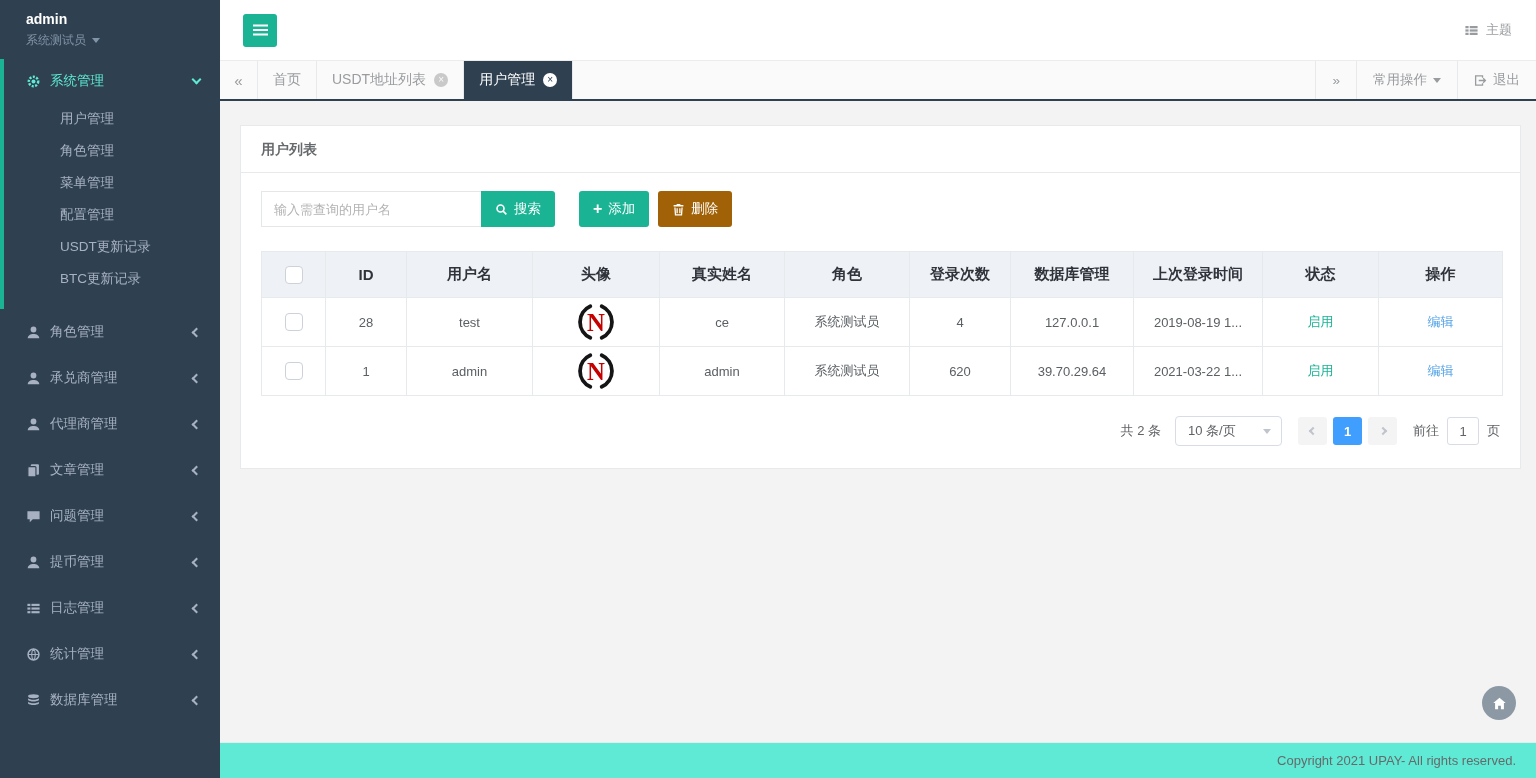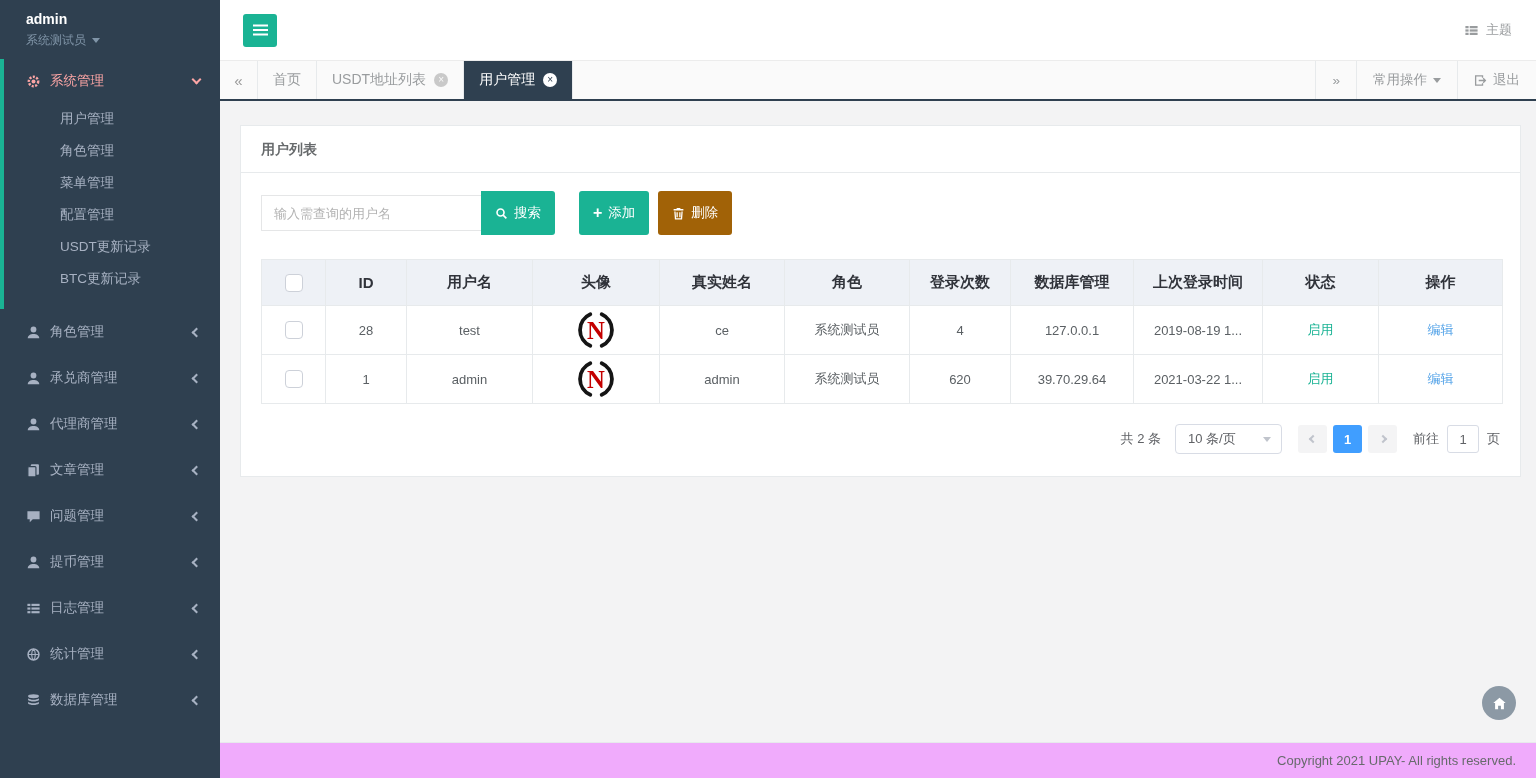--- a/index.html
+++ b/index.html
@@ -9,21 +9,21 @@
 
   
   .sidebar { width:220px; flex-shrink:0; background:#2f4050; color:#a7b1c2; }
   .profile { padding:11px 0 10px 26px; }
   .profile-name { color:#fff; font-weight:bold; font-size:14px; }
   .profile-role { margin-top:5px; font-size:12px; color:#8095a8; display:flex; align-items:center; gap:6px; cursor:pointer; }
   .caret { display:inline-block; width:0; height:0; border-left:4px solid transparent; border-right:4px solid transparent; border-top:5px solid currentColor; }
   .menu-block.active { border-left:4px solid #1ab394; }
   .menu-block.active .menu-item { padding-left:22px; }
   .menu-item { position:relative; display:flex; align-items:center; gap:9px; height:46px; padding:0 20px 0 26px; font-size:13.5px; color:#a7b1c2; cursor:pointer; }
-  .menu-block.active .menu-item.hdr { height:44px; color:#fca5a5; }
+  .menu-block.active .menu-item.hdr { height:44px; color:#5eead4; }
   .mi-chev { position:absolute; right:20px; }
   .chev { display:inline-block; width:7px; height:7px; border-right:2px solid currentColor; border-bottom:2px solid currentColor; }
   .chev.down { transform:rotate(45deg); margin-top:-3px; }
   .chev.left { transform:rotate(135deg); }
   .chev.right { transform:rotate(-45deg); }
   .submenu { padding-bottom:14px; }
   .sub-item { height:32px; line-height:32px; padding-left:56px; font-size:13.5px; color:#a7b1c2; cursor:pointer; }
   .ic { width:15px; height:15px; fill:currentColor; flex-shrink:0; }
 
   
@@ -44,21 +44,21 @@
   .ts-right > div { display:flex; align-items:center; gap:6px; padding:0 16px; color:#999c9e; font-size:13.5px; border-left:1px solid #e7eaec; cursor:pointer; }
 
   
   .content { position:relative; flex:1; background:#f3f3f4; overflow:hidden; }
   .panel { margin:24px 15px 0 20px; background:#fff; border:1px solid #e7eaec; }
   .panel-head { padding:15px 20px 13px; border-bottom:1px solid #e7eaec; font-size:14px; font-weight:bold; color:#676a6c; }
   .panel-body { padding:18px 20px 22px; }
   .toolbar { display:flex; align-items:center; }
   .search-input { width:220px; height:36px; border:1px solid #e5e6e7; border-right:none; border-radius:1px 0 0 1px; padding:0 12px; font-size:13px; color:#676a6c; outline:none; font-family:"Liberation Sans",sans-serif; }
   .search-input::placeholder { color:#b3b3b3; }
-  .btn { height:44px; border:none; border-radius:3px; color:#fff; font-size:13.5px; display:inline-flex; align-items:center; gap:6px; padding:0 14px; cursor:pointer; font-family:"Liberation Sans",sans-serif; }
+  .btn { height:36px; border:none; border-radius:3px; color:#fff; font-size:13.5px; display:inline-flex; align-items:center; gap:6px; padding:0 14px; cursor:pointer; font-family:"Liberation Sans",sans-serif; }
   .btn .ic { width:13px; height:13px; }
   .btn-search { background:#1ab394; border-radius:0 3px 3px 0; }
   .btn-add { background:#1ab394; margin-left:24px; }
   .btn-add .plus { font-size:16px; font-weight:bold; line-height:1; }
   .btn-del { background:#a16207; margin-left:9px; }
 
   
   table.grid { width:100%; margin-top:24px; border-collapse:collapse; table-layout:fixed; }
   .grid th, .grid td { border:1px solid #e7eaec; text-align:center; vertical-align:middle; }
   .grid th { background:#eef1f6; color:#30333a; font-weight:bold; font-size:15px; height:46px; }
@@ -76,21 +76,21 @@
   .pg-group { display:flex; align-items:center; gap:6px; margin:0 16px; }
   .pg-btn { width:29px; height:28px; background:#f4f4f5; border-radius:3px; display:flex; align-items:center; justify-content:center; color:#c0c4cc; cursor:pointer; font-size:13px; }
   .pg-btn .chev { width:6px; height:6px; }
   .pg-btn.pg-active { background:#409eff; color:#fff; font-weight:bold; }
   .pg-goto { display:flex; align-items:center; gap:8px; }
   .pg-input { width:32px; height:28px; border:1px solid #d8dce5; border-radius:3px; text-align:center; color:#606266; font-size:13px; outline:none; font-family:"Liberation Sans",sans-serif; }
 
   
   .fab { position:absolute; right:20px; bottom:22px; width:34px; height:34px; border-radius:50%; background:#8c99a5; display:flex; align-items:center; justify-content:center; color:#fff; cursor:pointer; }
   .fab .ic { width:15px; height:15px; }
-  .footer { height:36px; background:#f0abfc; border-top:1px solid #e7eaec; display:flex; align-items:center; justify-content:flex-end; padding-right:20px; color:#676a6c; font-size:13px; }
+  .footer { height:36px; background:#5eead4; border-top:1px solid #e7eaec; display:flex; align-items:center; justify-content:flex-end; padding-right:20px; color:#676a6c; font-size:13px; }
   .hidden-defs { position:absolute; width:0; height:0; overflow:hidden; }
 </style>
 </head>
 <body>
 
 <svg class="hidden-defs" xmlns="http://www.w3.org/2000/svg">
   <defs>
     <symbol id="i-gear" viewBox="0 0 16 16">
         <circle cx="8" cy="8" r="5" fill="none" stroke="currentColor" stroke-width="2.6" stroke-dasharray="2.2 1.5"></circle>
         <circle cx="8" cy="8" r="2.1" fill="currentColor"></circle>

